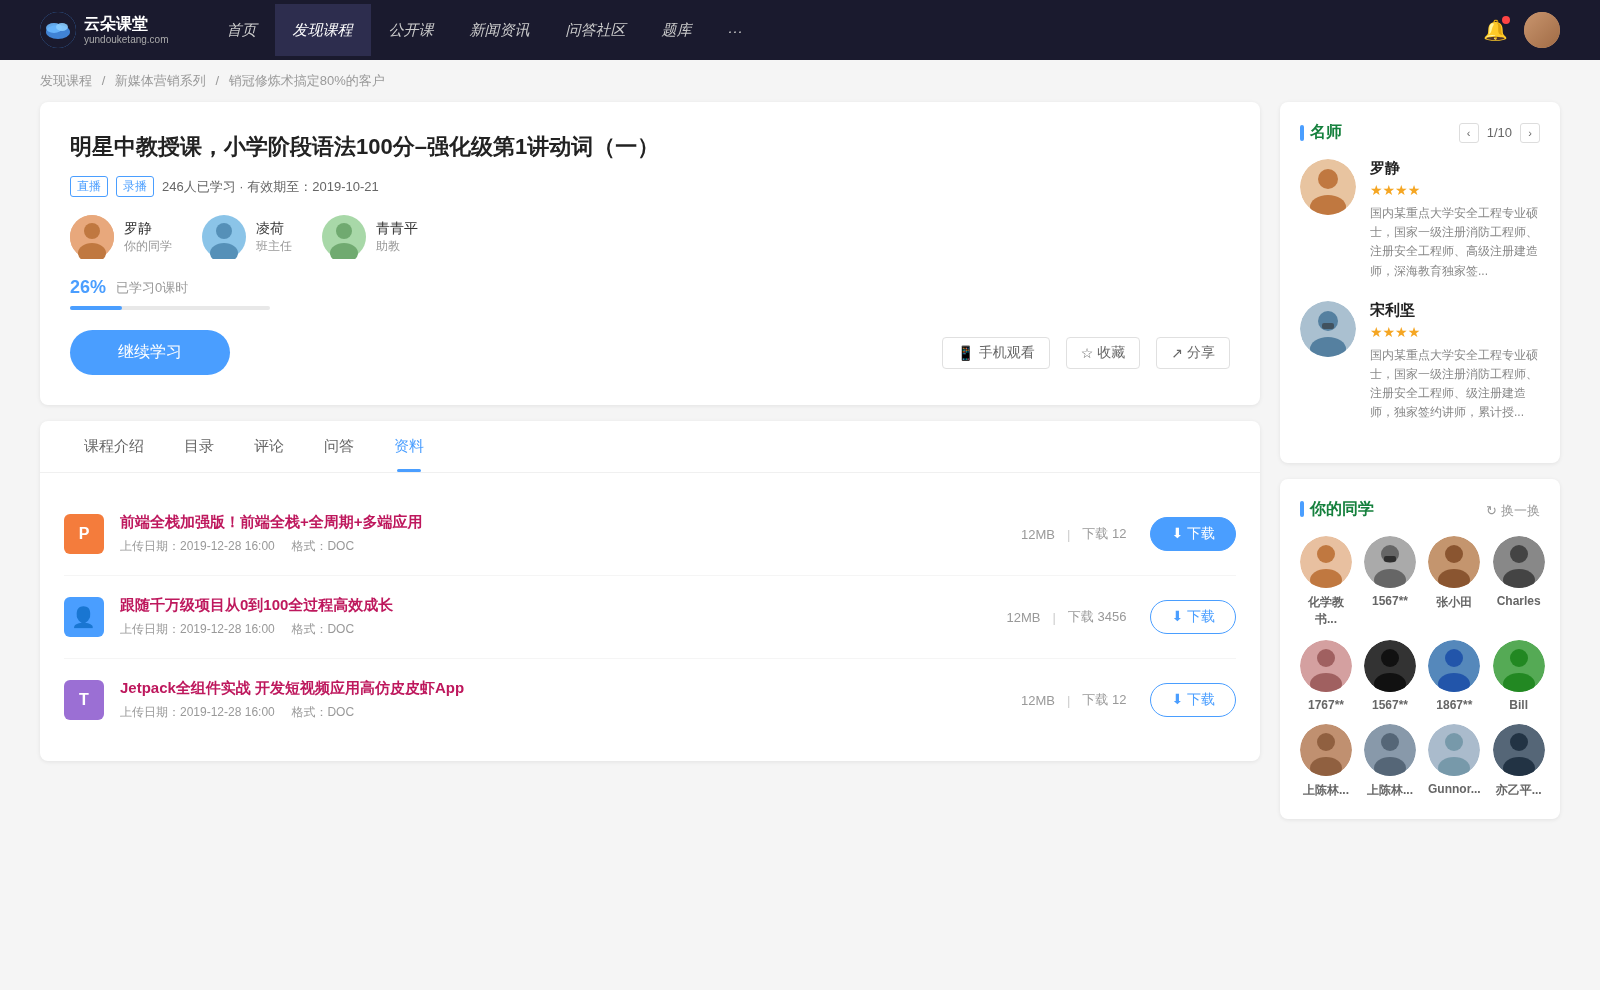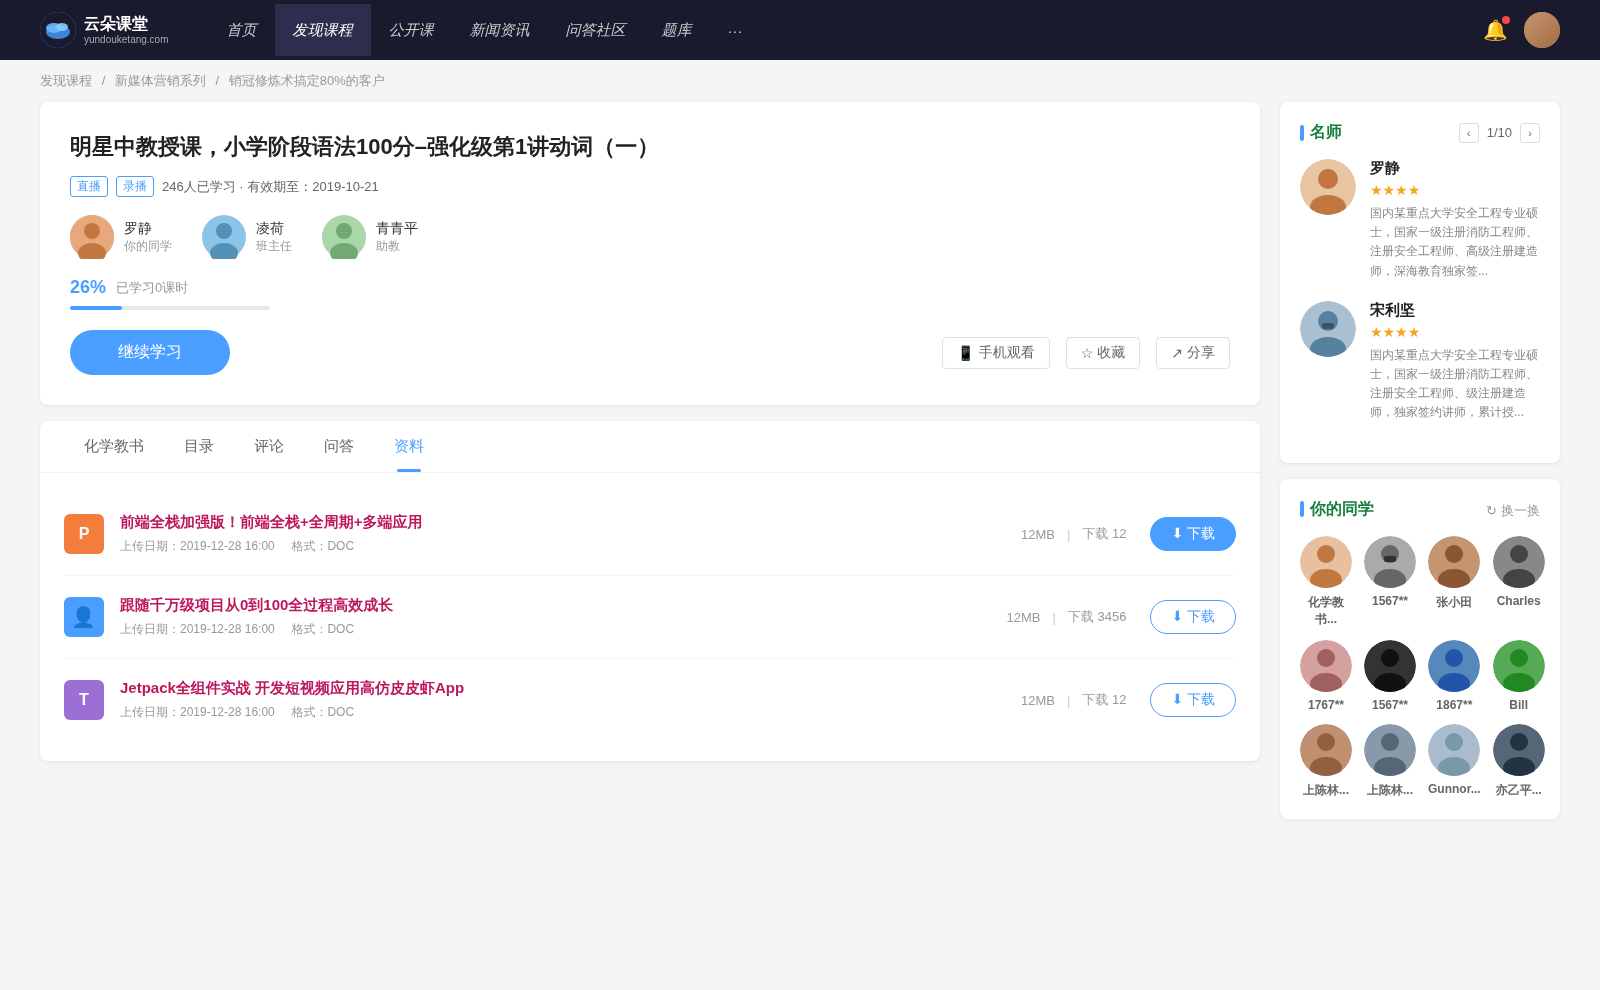--- a/index.html
+++ b/index.html
@@ -216,21 +216,21 @@
           <div class="action-link">
             <span>↗</span>
             <span>分享</span>
           </div>
         </div>
       </div>
     </div>
 
     <div class="tabs-card">
       <div class="tabs-nav">
-        <div class="tab">化学教书</div>
+        <div class="tab">课程介绍</div>
         <div class="tab">目录</div>
         <div class="tab">评论</div>
         <div class="tab">问答</div>
         <div class="tab active">资料</div>
       </div>
       <div class="tabs-content">
 
         <div class="file-item">
           <div class="file-icon" style="background:#f47c3c;">P</div>
           <div class="file-info">

